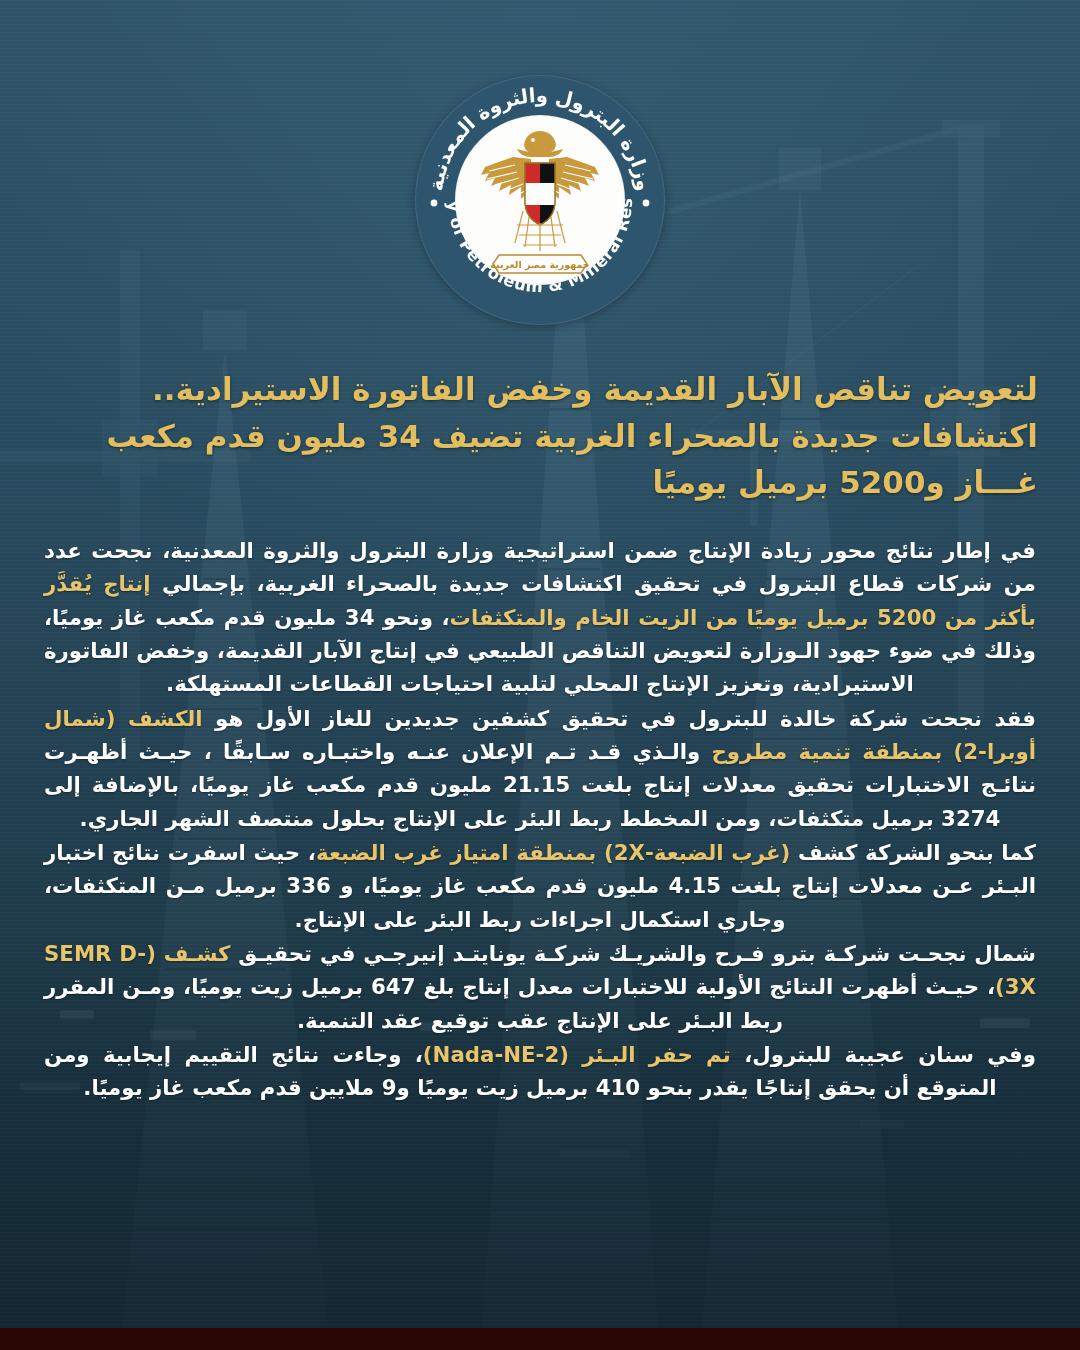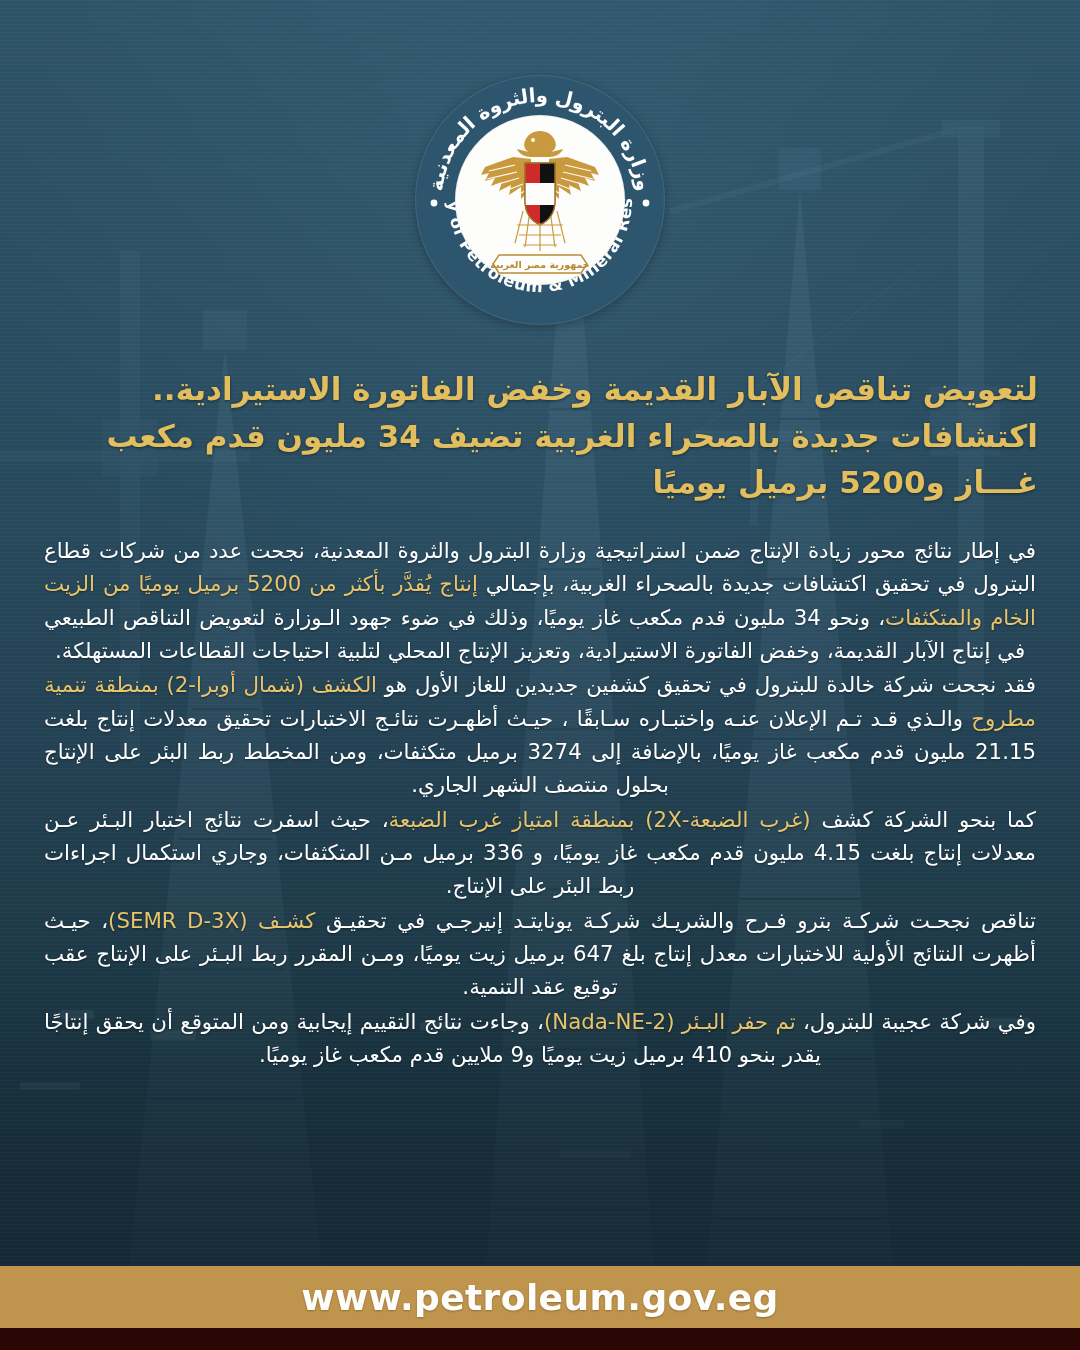--- a/index.html
+++ b/index.html
@@ -108,21 +108,21 @@
     letter-spacing:0;
     text-shadow:0 1px 3px rgba(6,18,26,.55);
   }
 
   
   .body-text{
     position:absolute; top:534px; right:44px; left:44px;
     color:#ffffff;
     font-size:21.3px;
     line-height:1.565;
-    font-weight:400;
+    font-weight:700;
     text-align:justify;
     text-align-last:center;
     text-shadow:0 1px 2px rgba(6,18,26,.50);
   }
   .body-text p{ margin:0 0 1px 0; }
   .hl{ color:#e8c46a; }
 
   
   .footer-bar{
     position:absolute; left:0; right:0; bottom:22px;
@@ -294,23 +294,20 @@
         </svg>
       </div>
     </div>
 
     <div class="headline">لتعويض تناقص الآبار القديمة وخفض الفاتورة الاستيرادية.. اكتشافات جديدة بالصحراء الغربية تضيف 34 مليون قدم مكعب غـــاز و5200 برميل يوميًا</div>
 
     <div class="body-text" id="bodyText">
         <p><span>في إطار نتائج محور زيادة الإنتاج ضمن استراتيجية وزارة البترول والثروة المعدنية، نجحت عدد من شركات قطاع البترول في تحقيق اكتشافات جديدة بالصحراء الغربية، بإجمالي </span><span class="hl">إنتاج يُقدَّر بأكثر من 5200 برميل يوميًا من الزيت الخام والمتكثفات</span><span>، ونحو 34 مليون قدم مكعب غاز يوميًا، وذلك في ضوء جهود الـوزارة لتعويض التناقص الطبيعي في إنتاج الآبار القديمة، وخفض الفاتورة الاستيرادية، وتعزيز الإنتاج المحلي لتلبية احتياجات القطاعات المستهلكة.</span></p>
         <p><span>فقد نجحت شركة خالدة للبترول في تحقيق كشفين جديدين للغاز الأول هو </span><span class="hl">الكشف (شمال أوبرا-2) بمنطقة تنمية مطروح</span><span> والـذي قـد تـم الإعلان عنـه واختبـاره سـابقًا ، حيـث أظهـرت نتائـج الاختبارات تحقيق معدلات إنتاج بلغت 21.15 مليون قدم مكعب غاز يوميًا، بالإضافة إلى 3274 برميل متكثفات، ومن المخطط ربط البئر على الإنتاج بحلول منتصف الشهر الجاري.</span></p>
         <p><span>كما بنحو الشركة كشف </span><span class="hl">(غرب الضبعة-2X) بمنطقة امتياز غرب الضبعة</span><span>، حيث اسفرت نتائج اختبار البـئر عـن معدلات إنتاج بلغت 4.15 مليون قدم مكعب غاز يوميًا، و 336 برميل مـن المتكثفات، وجاري استكمال اجراءات ربط البئر على الإنتاج.</span></p>
-        <p><span>تناقص نجحـت شركـة بترو فـرح والشريـك شركـة يونايتـد إنيرجـي في تحقيـق </span><span class="hl">كشـف (SEMR D-3X)</span><span>، حيـث أظهرت النتائج الأولية للاختبارات معدل إنتاج بلغ 647 برميل زيت يوميًا، ومـن المقرر ربط البـئر على الإنتاج عقب توقيع عقد التنمية.</span></p>
-        <p><span>وفي شركة عجيبة للبترول، </span><span class="hl">تم حفر البـئر (Nada-NE-2)</span><span>، وجاءت نتائج التقييم إيجابية ومن المتوقع أن يحقق إنتاجًا يقدر بنحو 410 برميل زيت يوميًا و9 ملايين قدم مكعب غاز يوميًا.</span></p>
+        <p><span>شمال نجحـت شركـة بترو فـرح والشريـك شركـة يونايتـد إنيرجـي في تحقيـق </span><span class="hl">كشـف (SEMR D-3X)</span><span>، حيـث أظهرت النتائج الأولية للاختبارات معدل إنتاج بلغ 647 برميل زيت يوميًا، ومـن المقرر ربط البـئر على الإنتاج عقب توقيع عقد التنمية.</span></p>
+        <p><span>وفي سنان عجيبة للبترول، </span><span class="hl">تم حفر البـئر (Nada-NE-2)</span><span>، وجاءت نتائج التقييم إيجابية ومن المتوقع أن يحقق إنتاجًا يقدر بنحو 410 برميل زيت يوميًا و9 ملايين قدم مكعب غاز يوميًا.</span></p>
       </div>
 
-    <div class="footer-bar">
-      <span class="footer-url">www.petroleum.gov.eg</span>
-    </div>
     <div class="footer-strip"></div>
 
   </div>
 </div>
 
 </body></html>

